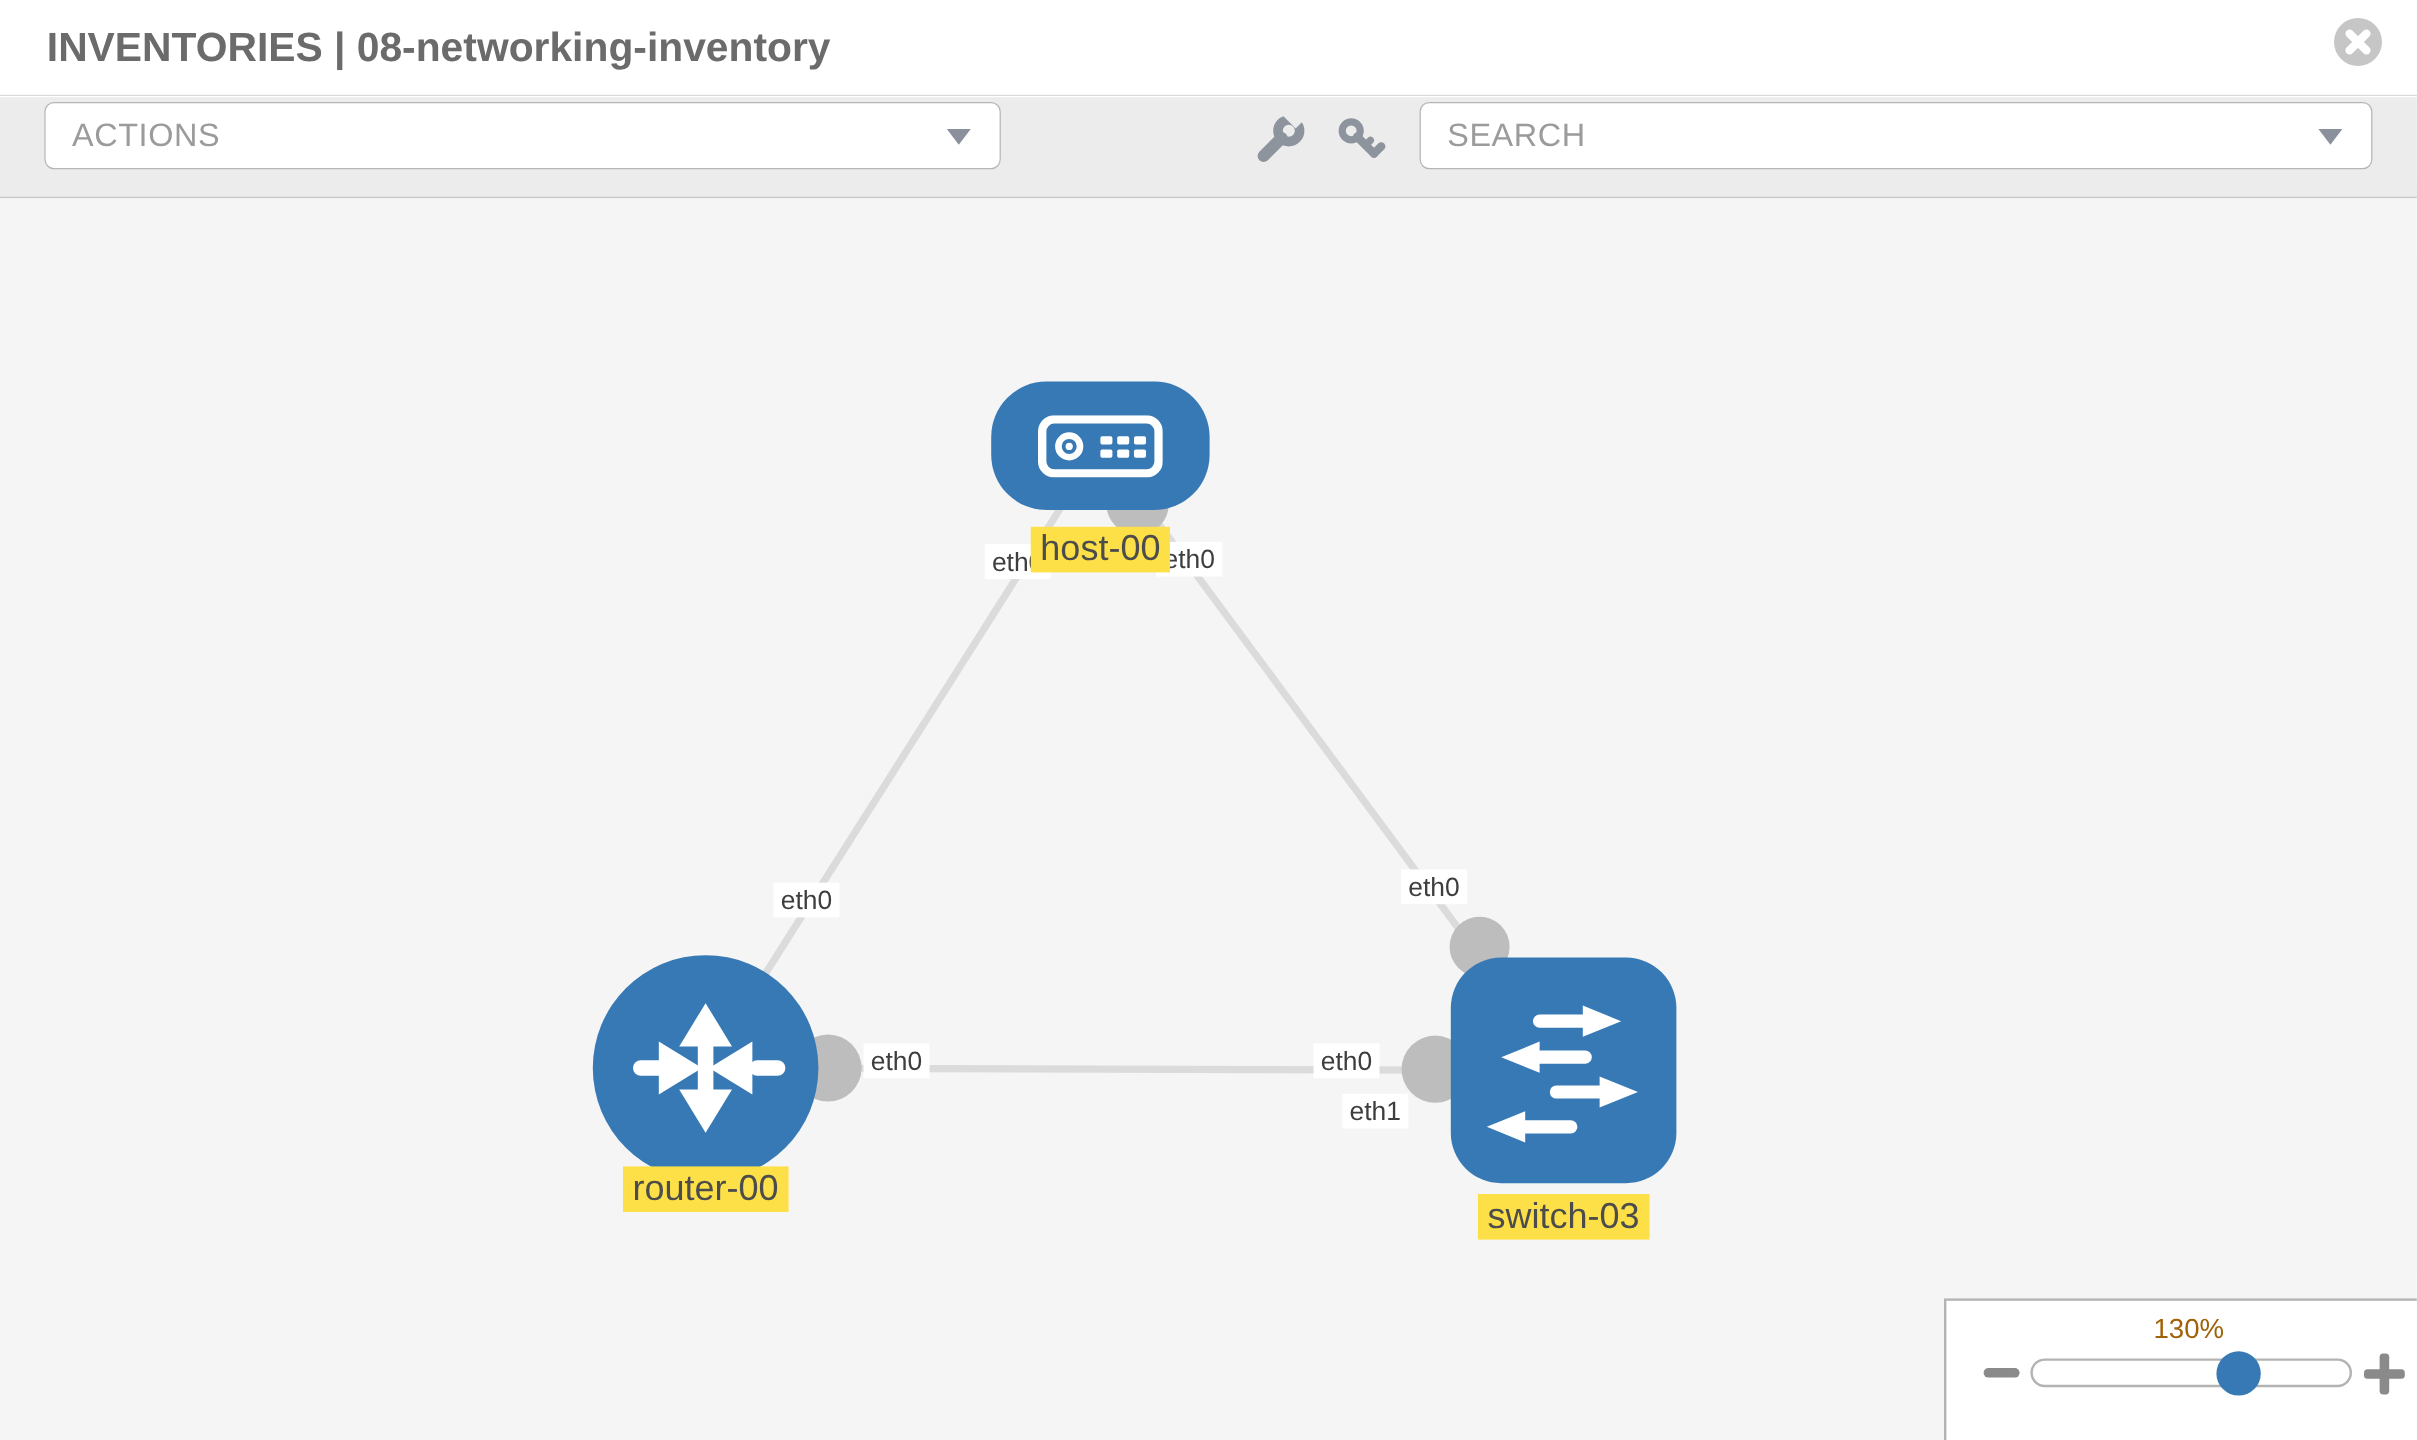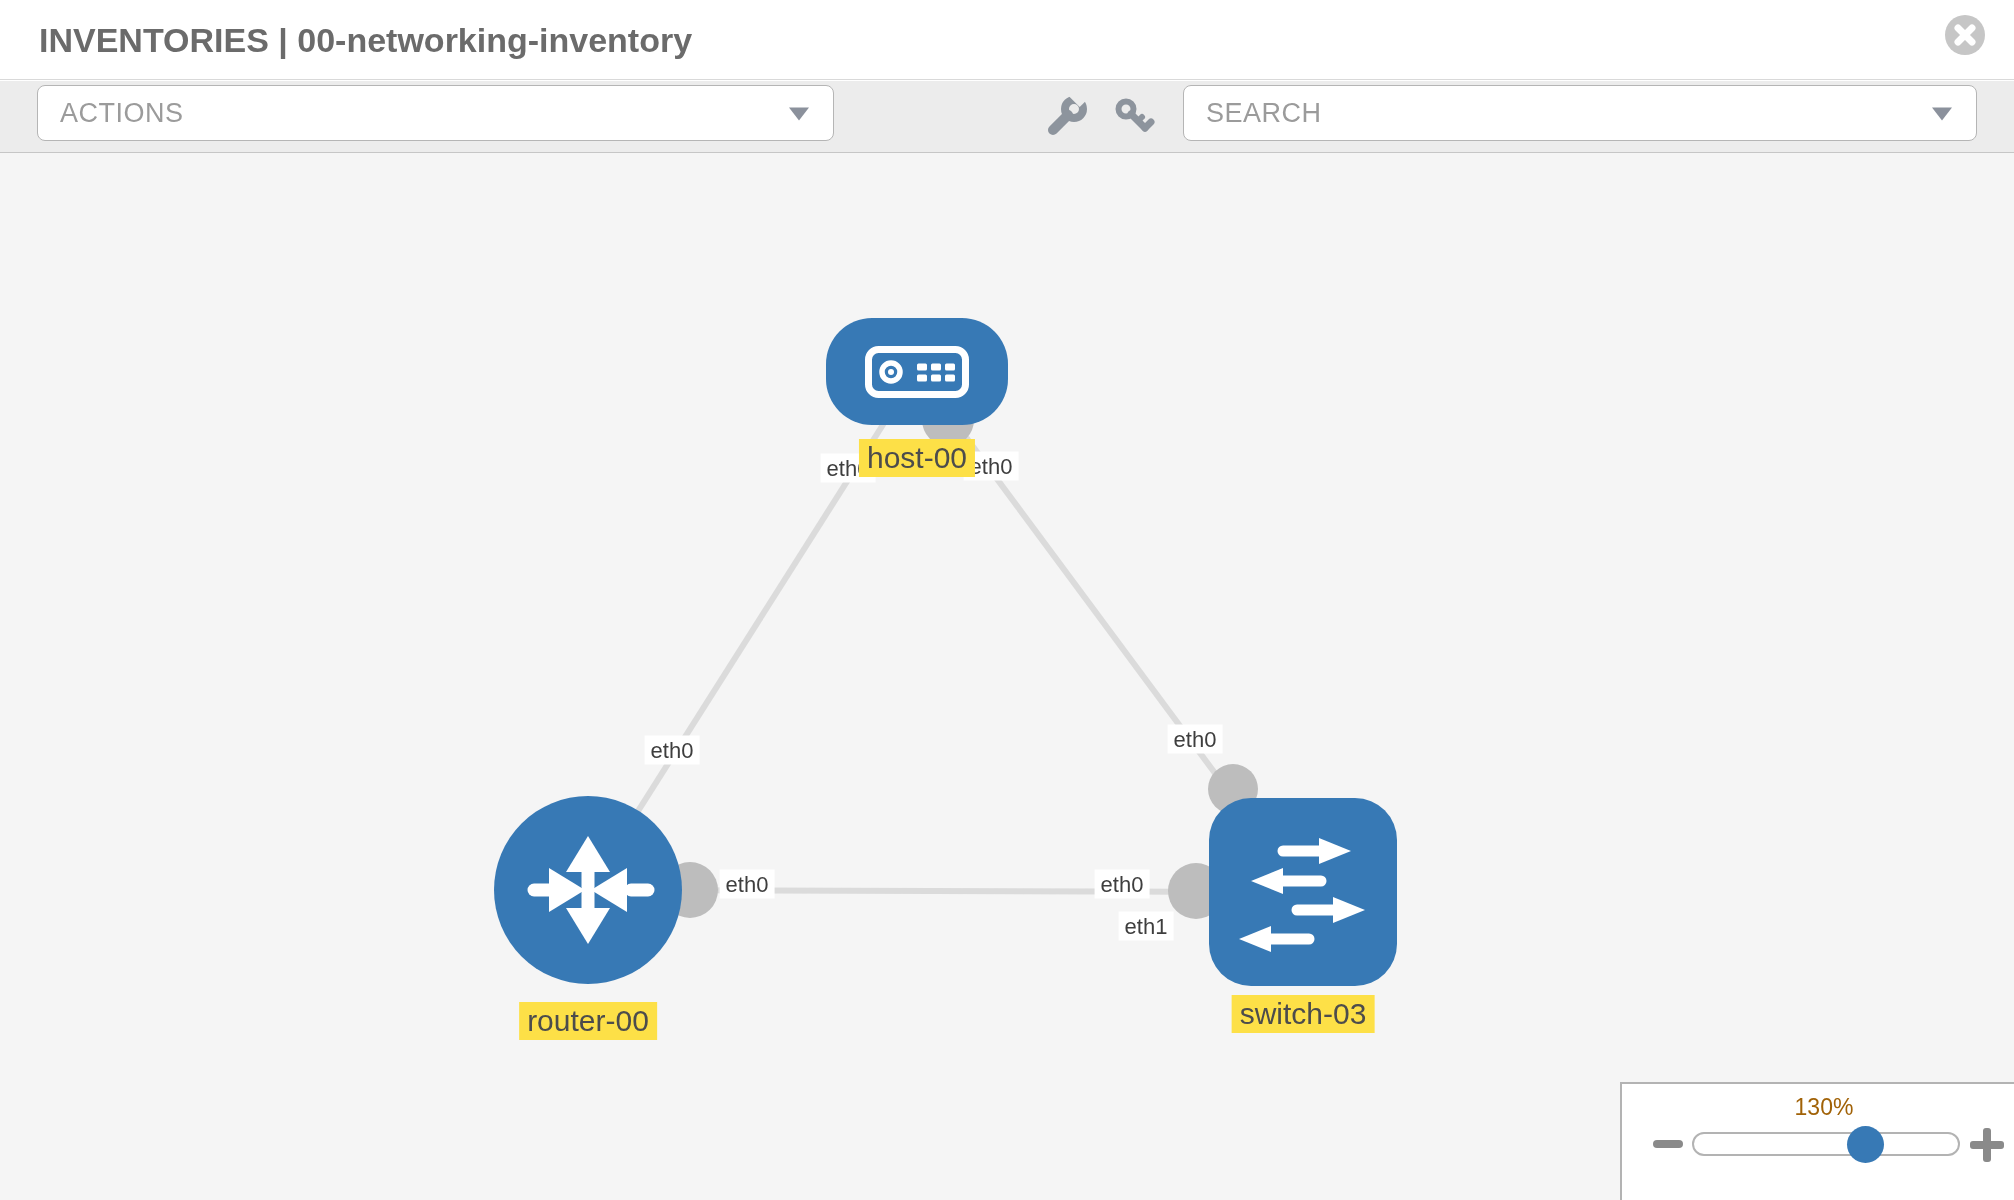--- a/index.html
+++ b/index.html
@@ -20,21 +20,21 @@
     position: absolute; left: 39px; top: 50%; transform: translateY(-50%);
     font-size: 34px; font-weight: bold; color: #6b6b6b; white-space: nowrap;
   }
   .close-btn {
     position: absolute; left: 1944px; top: 14px; width: 42px; height: 42px;
     cursor: pointer;
   }
 
   
   .toolbar {
-    position: absolute; left: 0; top: 81px; width: 2014px; height: 72px;
+    position: absolute; left: 0; top: 81px; width: 2014px; height: 84px;
     background: #ececec; border-bottom: 1px solid #c6c6c6; z-index: 19;
   }
   .dropdown {
     position: absolute; top: 4px; height: 56px;
     background: #ffffff; border: 1px solid #b5b5b5; border-radius: 8px;
     cursor: pointer;
   }
   .dd-label {
     position: absolute; left: 22px; top: 50%; transform: translateY(-50%);
     font-size: 27px; color: #9b9b9b; letter-spacing: 0.5px;
@@ -65,21 +65,21 @@
   #node-router { left: 494px;  top: 643px; width: 188px; height: 188px; border-radius: 50%; }
   #node-switch { left: 1209px; top: 645px; width: 188px; height: 188px; border-radius: 42px; }
   .node svg { position: absolute; left: 50%; top: 50%; transform: translate(-50%,-50%); }
 
   .node-label {
     position: absolute; transform: translate(-50%,-50%);
     background: #fde047; color: #4c4c4c; font-size: 30px; line-height: 36px;
     padding: 1px 8px; white-space: nowrap; z-index: 6;
   }
   #lbl-host   { left: 917px;  top: 305px; }
-  #lbl-router { left: 588px;  top: 868px; }
+  #lbl-router { left: 588px;  top: 838px; }
   #lbl-switch { left: 1303px; top: 861px; }
 
   .eth-label {
     position: absolute; transform: translate(-50%,-50%);
     background: #ffffff; color: #3e3e3e; font-size: 22px; line-height: 27px;
     padding: 1px 6px; white-space: nowrap; z-index: 5;
   }
   #eth-host-left    { left: 848px;  top: 315px; }
   #eth-host-right   { left: 991px;  top: 313px; }
   #eth-router-top   { left: 672px;  top: 597px; }
@@ -110,21 +110,21 @@
     border-radius: 50%; background: #3779b5; cursor: pointer;
   }
   .zoom-plus { position: absolute; left: 348px; top: 44px; width: 34px; height: 34px; cursor: pointer; }
   .zoom-plus .zp-h { position: absolute; left: 0; top: 13px; width: 34px; height: 8px; border-radius: 3px; background: #8a8a8a; }
   .zoom-plus .zp-v { position: absolute; left: 13px; top: 0; width: 8px; height: 34px; border-radius: 3px; background: #8a8a8a; }
 </style>
 </head>
 <body>
 
 <div class="titlebar">
-  <div class="page-title">INVENTORIES | 00-networking-inventory</div>
+  <div class="page-title">INVENTORIES | 08-networking-inventory</div>
   <div class="close-btn">
     <svg width="42" height="42" viewBox="0 0 42 42">
       <circle cx="21" cy="21" r="20" fill="#c6c6c6"></circle>
       <line x1="14" y1="14" x2="28" y2="28" stroke="#ffffff" stroke-width="7" stroke-linecap="round"></line>
       <line x1="28" y1="14" x2="14" y2="28" stroke="#ffffff" stroke-width="7" stroke-linecap="round"></line>
     </svg>
   </div>
 </div>
 
 <div class="toolbar">

